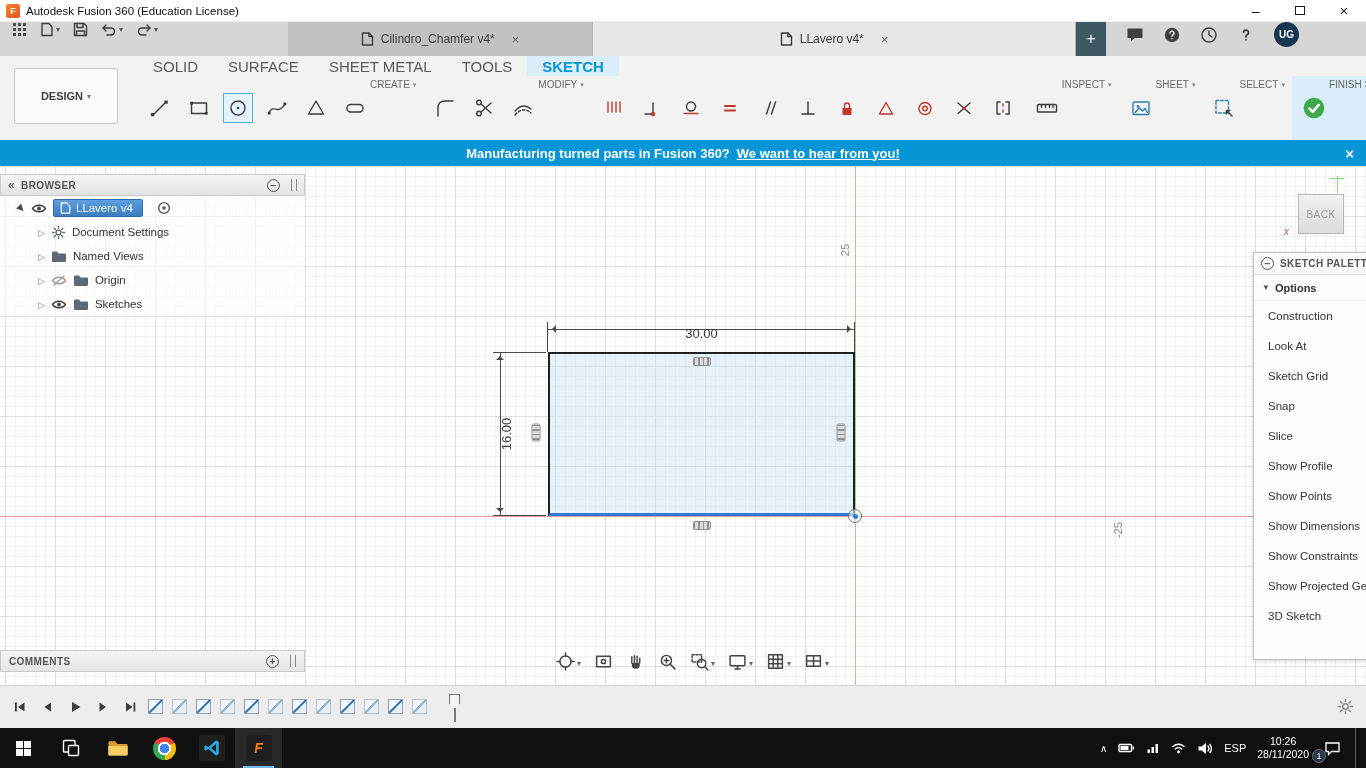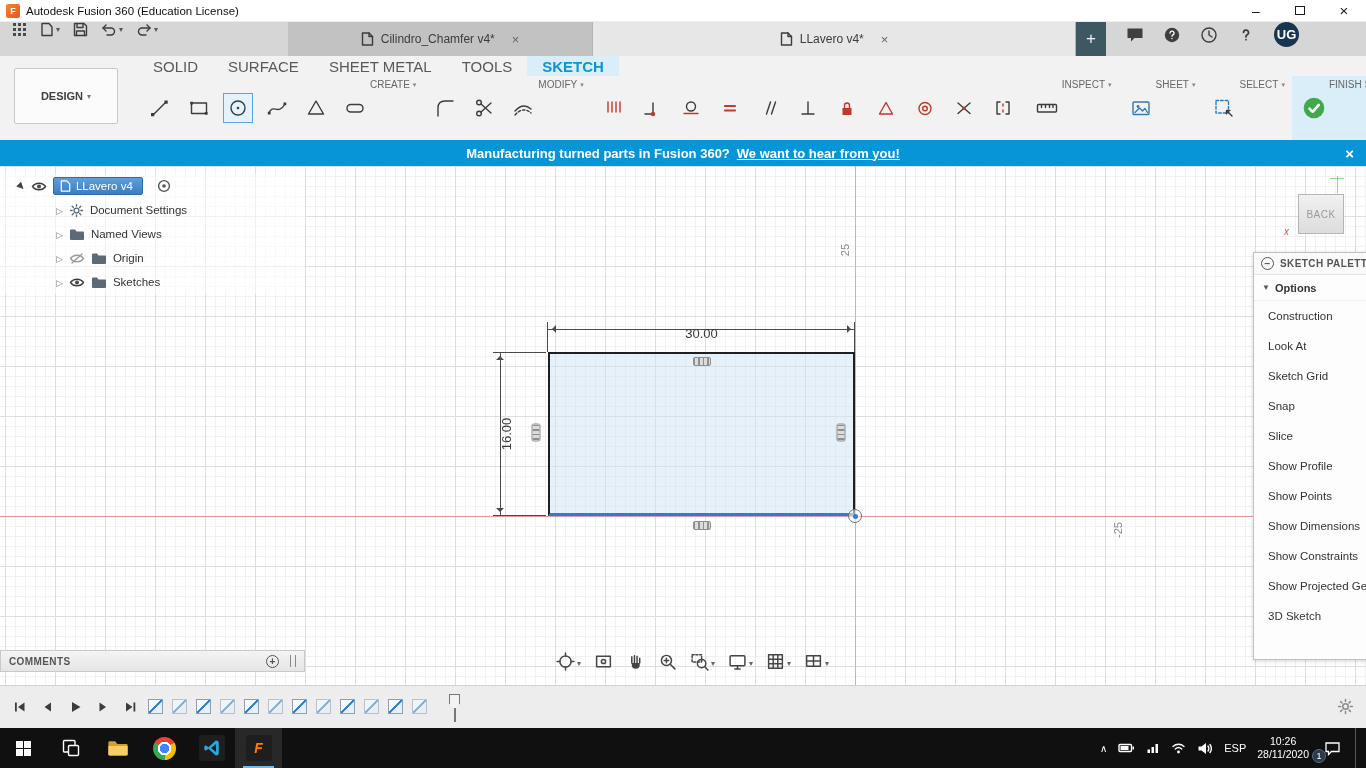--- a/index.html
+++ b/index.html
@@ -23,21 +23,21 @@
 .cs::after{content:"▾";font-size:8px;color:#555;margin-left:2px}
 .spacer{width:118px}
 .doctab{height:34px;display:flex;align-items:center;justify-content:center;gap:7px;border-right:1px solid #b3b3b3;font-size:12px;color:#3c3c3c}
 .tab1{width:305px;background:#c2c2c2}
 .tab2{width:483px;background:#e7e7e7}
 .xbtn{color:#666;font-size:13px;margin-left:10px}
 .xbtn::before{content:"×"}
 .newtab{width:30px;height:34px;background:#3e5862;color:#eaf4f8;font-size:17px;display:flex;align-items:center;justify-content:center}
 .newtab::before{content:"+"}
 .tabicons{display:flex;align-items:center;gap:19px;margin-left:20px}
-.avatar{width:25px;height:25px;border-radius:50%;background:#173450;color:#fff;font-size:13px;font-weight:bold;display:flex;align-items:center;justify-content:center}
+.avatar{width:25px;height:25px;border-radius:50%;background:#173450;color:#fff;font-size:10px;font-weight:bold;display:flex;align-items:center;justify-content:center}
 
 
 .ribbon{position:absolute;left:0;top:56px;width:100%;height:84px;background:#f2f2f2;z-index:30}
 .design{position:absolute;left:14px;top:12px;width:104px;height:56px;background:#fbfbfb;border:1px solid #c9c9c9;border-radius:2px;display:flex;align-items:center;justify-content:center;font-size:11px;font-weight:bold;color:#3f3f3f}
 .design::after{content:"▾";font-size:8px;color:#777;margin-left:4px}
 .rtabs{position:absolute;left:138px;top:0;height:20px;display:flex}
 .rtab{padding:0 15px;display:flex;align-items:center;font-size:15px;color:#595959}
 .rtab.active{background:#d9eef9;color:#0a96d6;font-weight:bold}
 .tools{position:absolute;left:138px;top:20px;right:0;height:64px;display:flex}
 .group{display:flex;flex-direction:row;padding:1px 7px}
@@ -83,21 +83,21 @@
 
 .browser{position:absolute;left:0;top:8px;width:305px;background:rgba(255,255,255,.55);z-index:10}
 .phead{height:22px;background:linear-gradient(#f4f4f4,#e3e3e3);border:1px solid #c9c9c9;display:flex;align-items:center;gap:6px;padding:0 7px;font-size:10px;font-weight:bold;letter-spacing:.4px;color:#555}
 .collapse::before{content:"«";color:#666;font-size:12px}
 .circ{width:13px;height:13px;border:1.4px solid #555;border-radius:50%;display:flex;align-items:center;justify-content:center;font-size:10px;color:#555;margin-left:auto}
 .circ-minus::before{content:"−"}
 .circ-plus::before{content:"+"}
 .grip{width:6px;height:12px;border-left:1.5px solid #888;border-right:1.5px solid #888;margin-left:5px}
 .trow{height:24px;display:flex;align-items:center;gap:6px;font-size:11.5px;color:#333}
 .root-row{padding-left:18px}
-.child-row{padding-left:56px}
+.child-row{padding-left:38px}
 .tri-open{display:inline-block;color:#444;font-size:9px;transform:rotate(45deg)}
 .tri-open::before{content:"▶"}
 .tri::before{content:"▷";color:#808080;font-size:9px}
 .chip{display:inline-flex;align-items:center;gap:5px;padding:2px 9px 2px 6px;background:linear-gradient(#5da0dc,#3c7cc0);border:1px solid #2e6ba8;border-radius:2px;color:#fff}
 .chip svg{stroke:#fff}
 
 
 .comments{position:absolute;left:0;top:484px;width:305px;height:22px;background:linear-gradient(#f4f4f4,#e5e5e5);border:1px solid #c9c9c9;display:flex;align-items:center;gap:6px;padding:0 8px;font-size:10px;font-weight:bold;letter-spacing:.4px;color:#555;z-index:10}
 .viewbar{position:absolute;left:556px;top:486px;display:flex;align-items:center;gap:13px;z-index:10}
 .vb svg{stroke:#454545}
@@ -464,20 +464,26 @@
 
     <div class="axlabel" style="left:839px;top:78px">25</div>
     <div class="axlabel" style="left:1110px;top:358px">-25</div>
 
     <div class="vcube">BACK</div>
     <div class="vy"></div>
     <div class="vyh"></div>
     <div class="vxl">x</div>
 
     <div class="browser">
+      <div class="phead">
+        <span class="collapse"></span>
+        <span>BROWSER</span>
+        <span class="circ circ-minus"></span>
+        <span class="grip"></span>
+      </div>
       <div class="trow root-row">
         <span class="tri-open"></span>
         <span class="ic">
             <svg width="16" height="11" viewBox="0 0 16 11">
               <path d="M1.5 5.5 C4.5 1.2 11.5 1.2 14.5 5.5 C11.5 9.8 4.5 9.8 1.5 5.5 Z"></path>
               <circle cx="8" cy="5.5" r="2" fill="#4a4a4a" stroke="none"></circle>
             </svg>
           </span>
         <span class="chip">
           <span class="ic">

